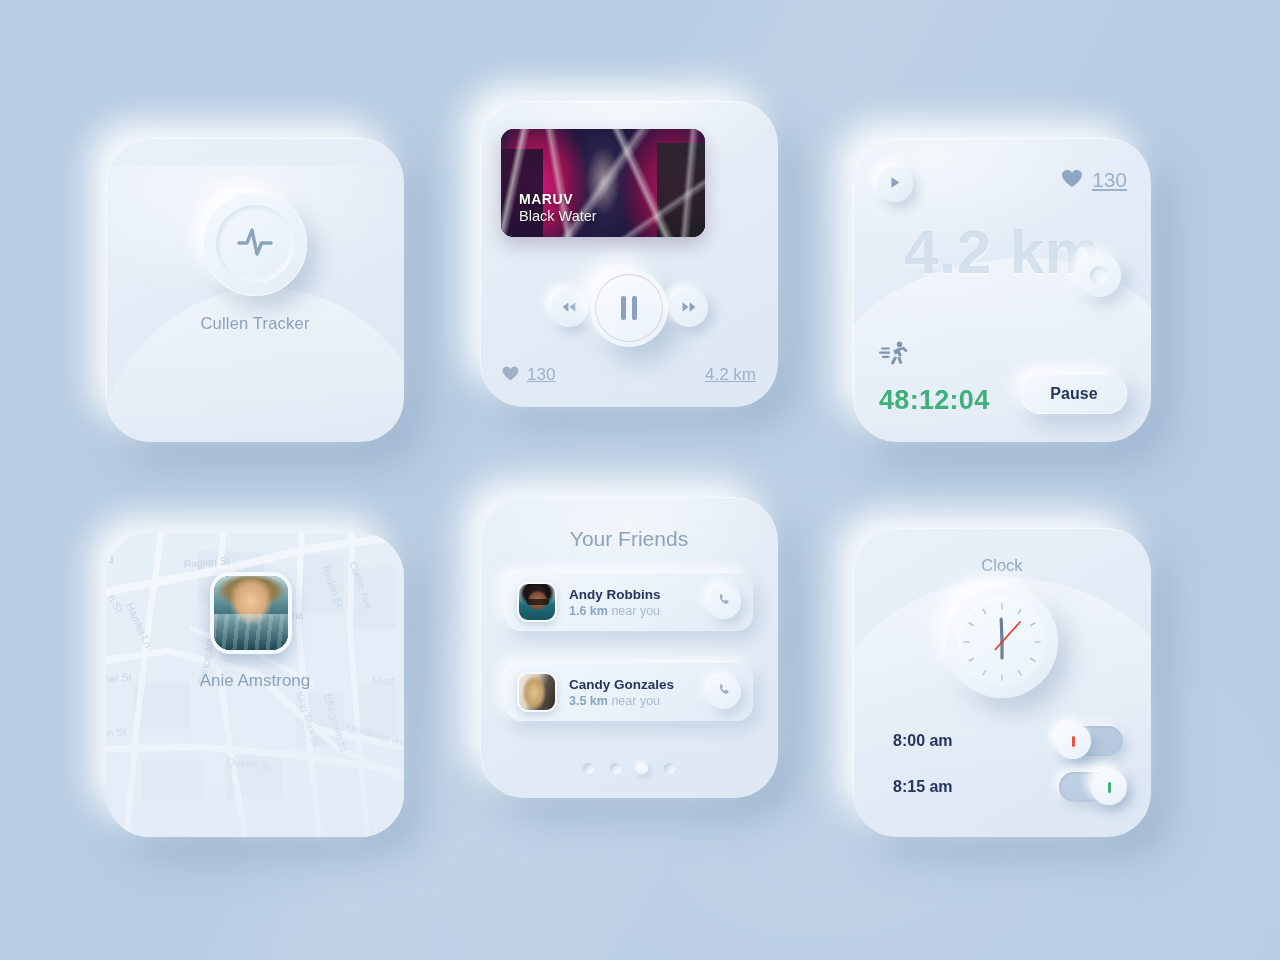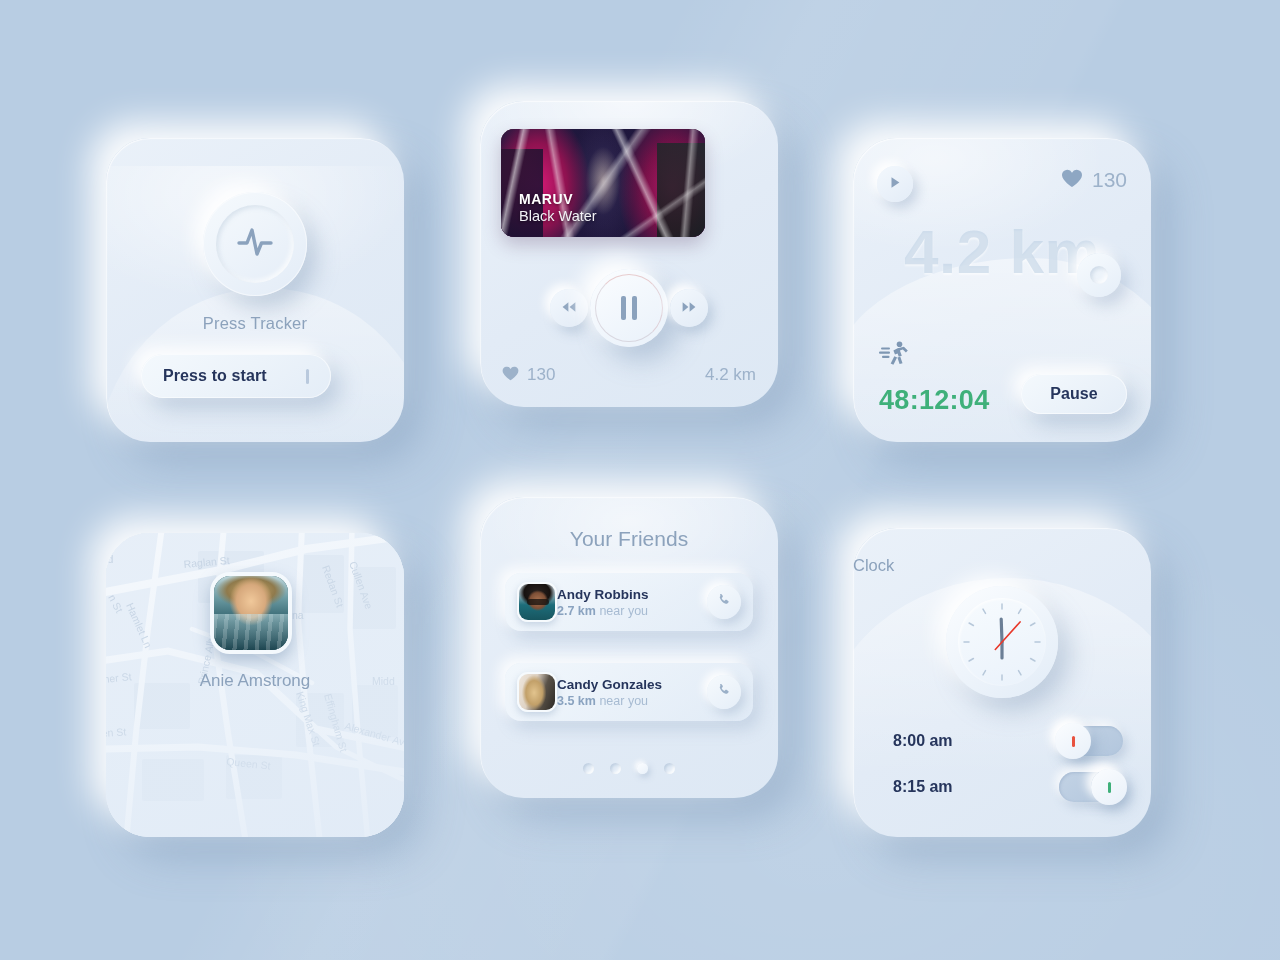--- a/index.html
+++ b/index.html
@@ -179,21 +179,21 @@
     border-right-color: rgba(200,150,158,0.38);
   }
   .pause-bars { position: relative; z-index: 2; display: flex; gap: 6px; }
   .pause-bars i { display: block; width: 5px; height: 24px; border-radius: 2px; background: #8ba2bd; }
 
   .stats-row {
     position: absolute; left: 22px; right: 22px; bottom: 22px;
     display: flex; align-items: center; justify-content: space-between;
   }
   .stat-hr { display: flex; align-items: center; gap: 8px; }
-  .stat-val { font-size: 17px; color: #9db2ca; }
+  .stat-val { font-size: 17px; color: #9db2ca; text-decoration: underline; }
 
   
   #card-run { left: 853px; top: 138px; width: 298px; height: 304px; }
   #card-run .wave-a {
     position: absolute; left: -40px; top: -20px; width: 400px; height: 200px;
     background: radial-gradient(ellipse 240px 130px at 30% 20%, rgba(255,255,255,0.5), rgba(255,255,255,0) 72%);
   }
   #card-run .wave-b {
     position: absolute; left: -20px; top: 120px; width: 360px; height: 200px;
     border-radius: 55% 45% 0 0 / 60% 75% 0 0;
@@ -342,21 +342,21 @@
   .av-andy::after {
     content: ""; position: absolute; left: 8px; top: 15px; width: 22px; height: 6px;
     border-radius: 3px; background: rgba(20,16,14,0.75);
   }
   .av-candy {
     position: absolute; inset: 0;
     background:
       radial-gradient(ellipse 15px 22px at 42% 52%, #e2c48e 0%, #c2a069 55%, rgba(150,120,80,0) 82%),
       linear-gradient(110deg, #efe7dd 0%, #ded2c4 38%, #5a5248 64%, #2c2925 100%);
   }
-  .friend-meta { flex: 1 1 auto; }
+  .friend-meta { margin-left: 12px; flex: 1 1 auto; }
   .friend-name { font-size: 13.5px; font-weight: bold; color: #26355c; }
   .friend-sub { font-size: 12.5px; margin-top: 2px; color: #a7bbd2; }
   .friend-sub b { color: #8aa3c0; }
   .call-btn {
     width: 34px; height: 34px; border-radius: 50%; flex: 0 0 auto;
     background: linear-gradient(145deg, #f6fafd, #e5eef8);
     box-shadow:
       -4px -4px 9px rgba(255,255,255,0.95),
       4px 5px 11px rgba(120,147,180,0.3);
     display: flex; align-items: center; justify-content: center;
@@ -380,21 +380,21 @@
   }
 
   
   #card-clock { left: 853px; top: 528px; width: 298px; height: 309px; }
   #card-clock .wave1 {
     position: absolute; left: -30px; top: 50px; width: 370px; height: 200px;
     border-radius: 50% 50% 0 0 / 80% 80% 0 0;
     background: linear-gradient(180deg, rgba(255,255,255,0.42), rgba(255,255,255,0));
   }
   .clock-title {
-    position: absolute; left: 0; right: 0; top: 28px; text-align: left;
+    position: absolute; left: 0; right: 0; top: 28px; text-align: center;
     font-size: 16.5px; color: #8ca2bc;
   }
   .clock-body {
     position: absolute; left: 50%; top: 58px; transform: translateX(-50%);
     width: 112px; height: 112px; border-radius: 50%;
     background: linear-gradient(145deg, #fbfdff, #e2ecf7);
     box-shadow:
       -10px -10px 20px rgba(255,255,255,0.95),
       11px 13px 24px rgba(120,147,180,0.38);
     display: flex; align-items: center; justify-content: center;
@@ -426,26 +426,22 @@
     </div>
 
     <div class="pulse-btn">
       <span>
         <svg width="44" height="38" viewBox="0 0 44 38">
           <path d="M6 20 H14 L19 7 L24 31 L28.5 20 H38" fill="none" stroke="#8ba2bd" stroke-width="3.4" stroke-linecap="round" stroke-linejoin="round"></path>
         </svg>
       </span>
     </div>
 
-    <div class="card-caption" style="top:176px;">Press Tracker</div>
-
-    <div class="pill" id="btn-press-start" style="left:35px; top:216px; width:190px; height:44px; padding:0 22px; justify-content:space-between;">
-      <span class="pill-label">Press to start</span>
-      <span class="pill-caret"></span>
-    </div>
+    <div class="card-caption" style="top:176px;">Cullen Tracker</div>
+
   </div>
 
   <div class="card" id="card-music">
     <div class="card-wave">
         <div class="wave1"></div>
       </div>
 
     <div class="album">
       <div class="album-photo"></div>
       <div class="album-dark-left"></div>
@@ -605,21 +601,21 @@
 
     <div class="friends-title">Your Friends</div>
 
     <div class="friend-row" id="friend-0">
       <div class="friend-avatar">
           <div class="av-andy"></div>
         </div>
       <div class="friend-meta">
         <div class="friend-name">Andy Robbins</div>
         <div class="friend-sub">
-          <b>2.7 km</b><span> near you</span>
+          <b>1.6 km</b><span> near you</span>
         </div>
       </div>
       <div class="call-btn">
         <span>
           <svg width="14" height="14" viewBox="0 0 14 14">
             <path d="M3.1 1.3c.5-.5 1.2-.4 1.6.1l1 1.4c.3.5.2 1.1-.2 1.5l-.6.5c-.2.2-.2.4-.1.6.5 1 1.4 1.9 2.4 2.4.2.1.5.1.6-.1l.5-.6c.4-.4 1-.5 1.5-.2l1.4 1c.5.4.6 1.1.1 1.6l-.7.7c-.5.5-1.2.7-1.9.5C6.2 9.9 4 7.7 2.9 4.9c-.3-.7-.1-1.5.5-2z" fill="#9bb0c8"></path>
           </svg>
         </span>
       </div>
     </div>

